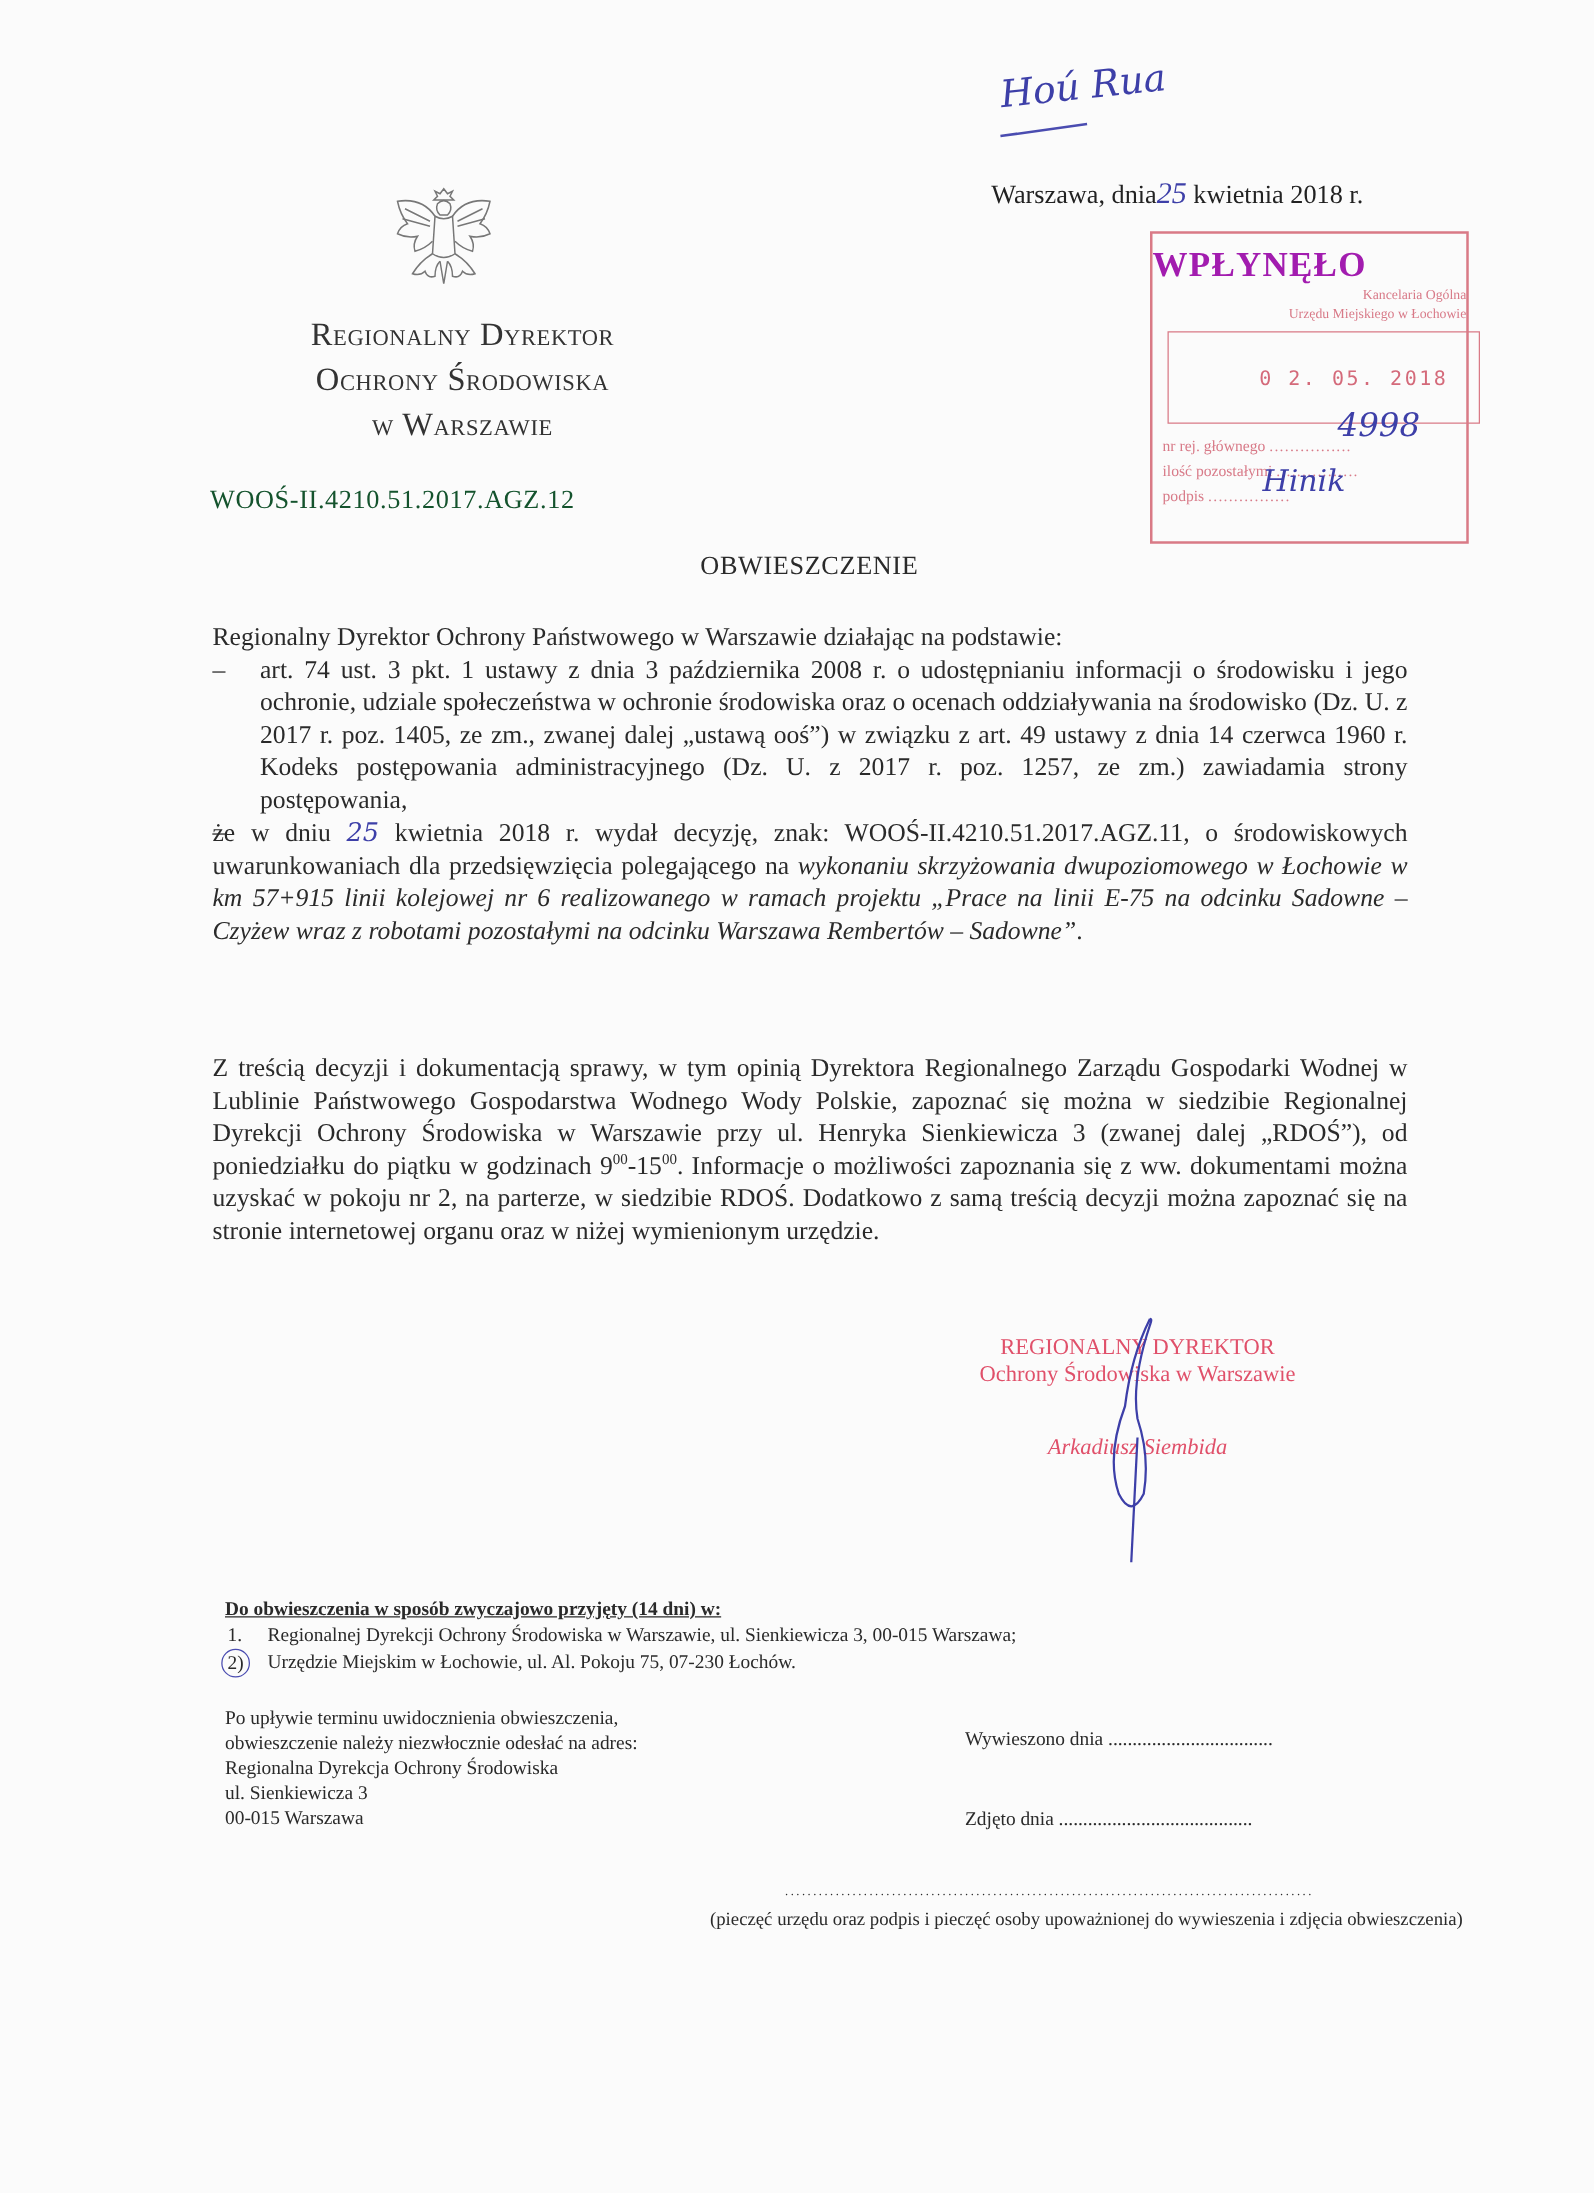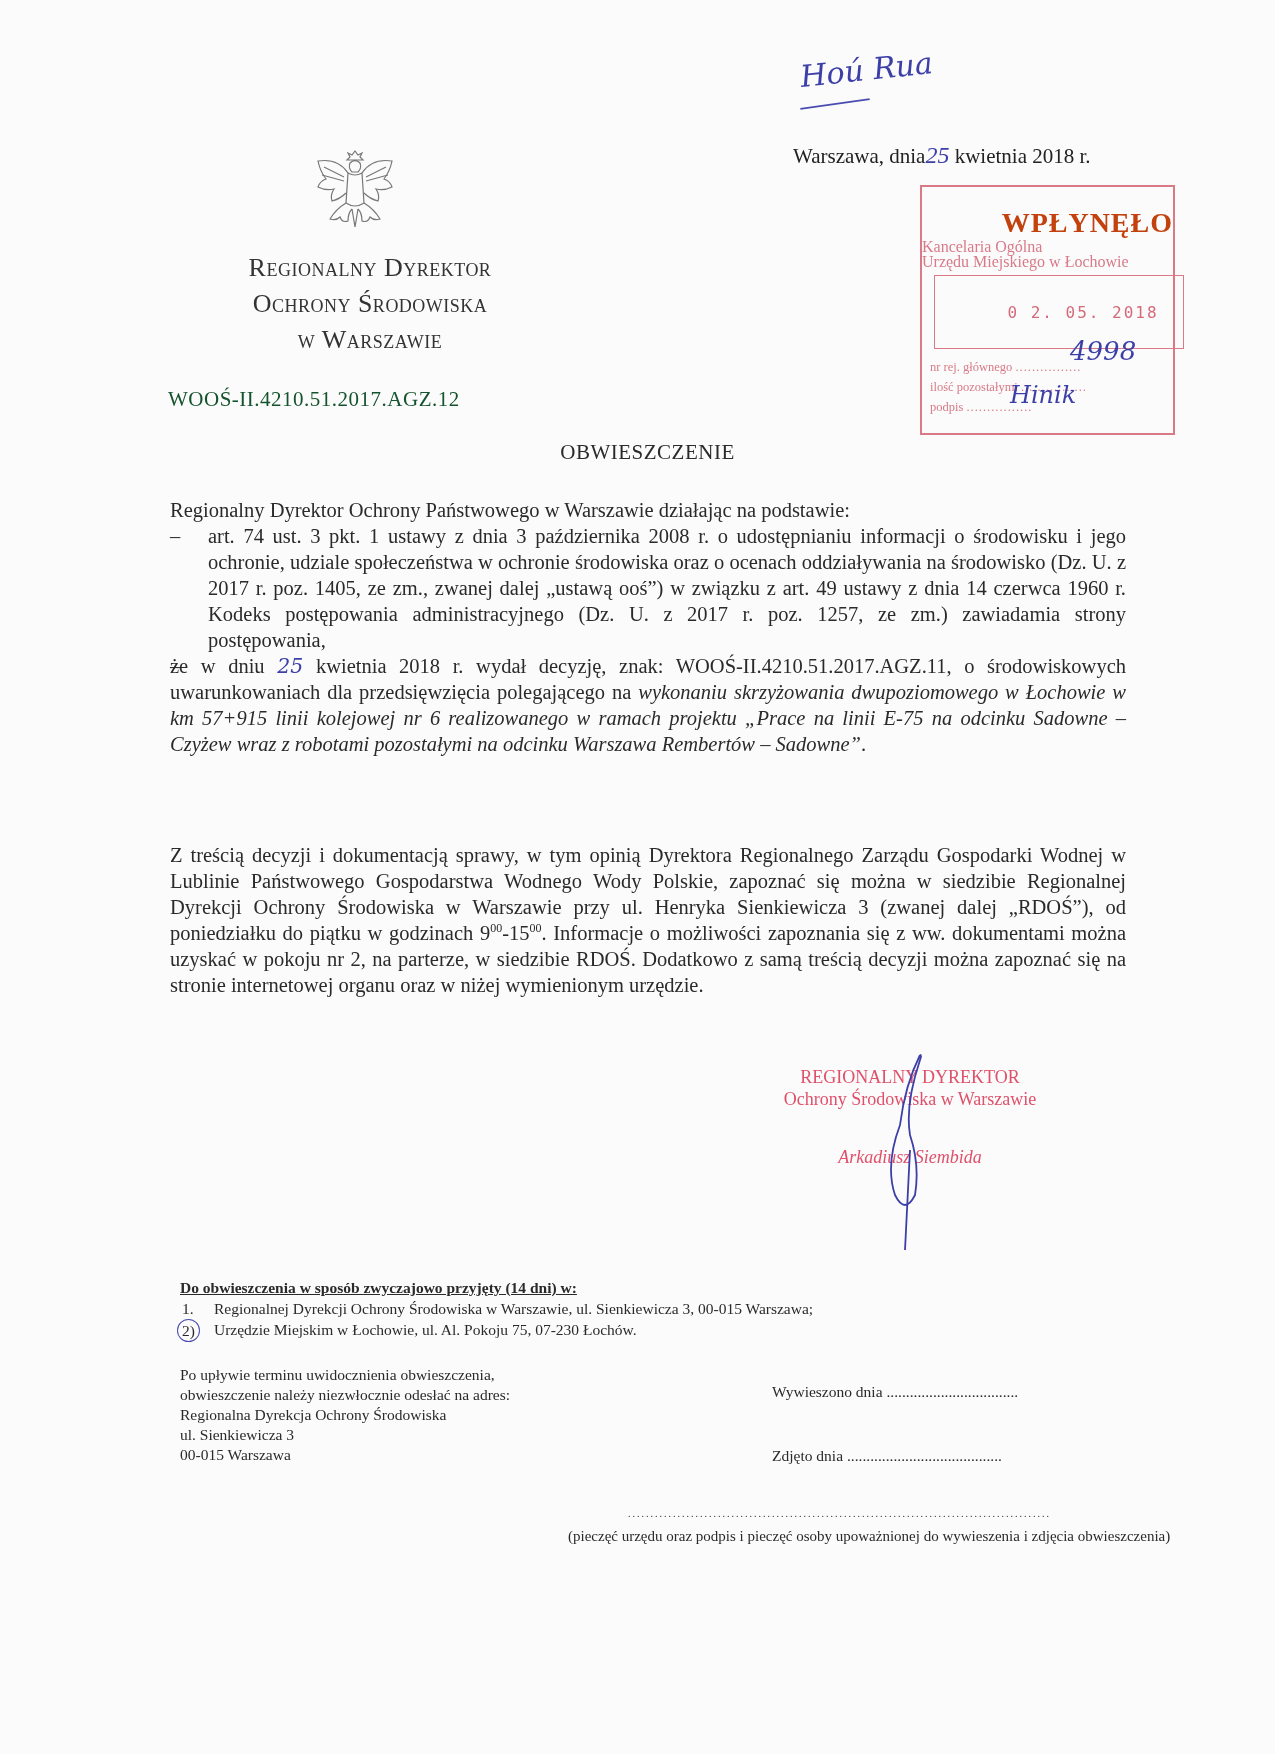--- a/index.html
+++ b/index.html
@@ -11,22 +11,22 @@
   .abs { position: absolute; }
   .handwriting { font-family: "DejaVu Serif", serif; font-style: italic; color: #3d3fa8; }
   .header-top-note { left: 800px; top: 52px; font-size: 30px; transform: rotate(-6deg); }
   .header-top-note-line { left: 800px; top: 103px; width: 70px; height: 2px; background: #4a4cb0; transform: rotate(-8deg); }
   .place-date { left: 793px; top: 142px; font-size: 21px; color: #222; }
   .place-date .hand { color: #3d3fa8; font-style: italic; font-size: 24px; }
   .eagle { left: 310px; top: 143px; width: 90px; height: 95px; }
   .authority { left: 160px; top: 250px; width: 420px; text-align: center; font-size: 26px; line-height: 36px; font-variant: small-caps; letter-spacing: 0.5px; color: #333; }
   .case-no { left: 168px; top: 387px; font-size: 21px; letter-spacing: 0.5px; color: #14532d; }
   .stamp { left: 920px; top: 185px; width: 255px; height: 250px; border: 2px solid #d97a86; color: #d46a7a; box-sizing: border-box; }
-  .stamp-title { text-align: right; font-size: 28px; font-weight: bold; color: #c2410c; letter-spacing: 1px; margin-top: 20px; }
-  .stamp-line { text-align: left; font-size: 16px; line-height: 15px; color: #d87a88; }
+  .stamp-title { text-align: left; font-size: 28px; font-weight: bold; color: #a21caf; letter-spacing: 1px; margin-top: 10px; }
+  .stamp-line { text-align: right; font-size: 11px; line-height: 15px; color: #d87a88; }
   .stamp-date-box { margin: 6px 0 0 12px; width: 200px; height: 72px; border: 1.5px solid #d97a86; border-left: 1.5px solid #d97a86; display: flex; align-items: center; justify-content: center; font-family: "DejaVu Sans Mono", monospace; font-size: 16px; color: #d46a7a; letter-spacing: 2px; padding-left: 48px; }
   .stamp-field { font-size: 12.5px; color: #d87a88; margin-left: 8px; line-height: 20px; position: relative; }
   .stamp-field .dots { letter-spacing: 1px; }
   .stamp-field .hand { position: absolute; color: #3d3fa8; font-style: italic; font-family: "DejaVu Serif", serif; }
   .title { left: 0; width: 1275px; top: 440px; text-align: center; font-size: 21px; letter-spacing: 0.5px; padding-left: 20px; box-sizing: border-box; }
   .body { left: 170px; width: 956px; font-size: 20.5px; line-height: 26px; color: #2a2a2a; }
   .intro { top: 497px; }
   .list-item { position: relative; padding-left: 38px; text-align: justify; }
   .list-item .dash { position: absolute; left: 0; top: 0; }
   .decision { text-align: justify; text-align-last: left; }

